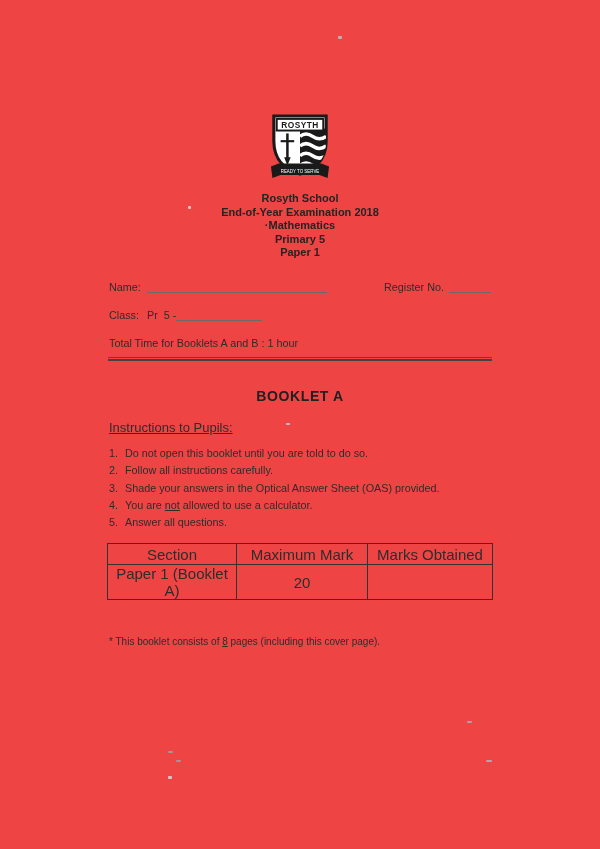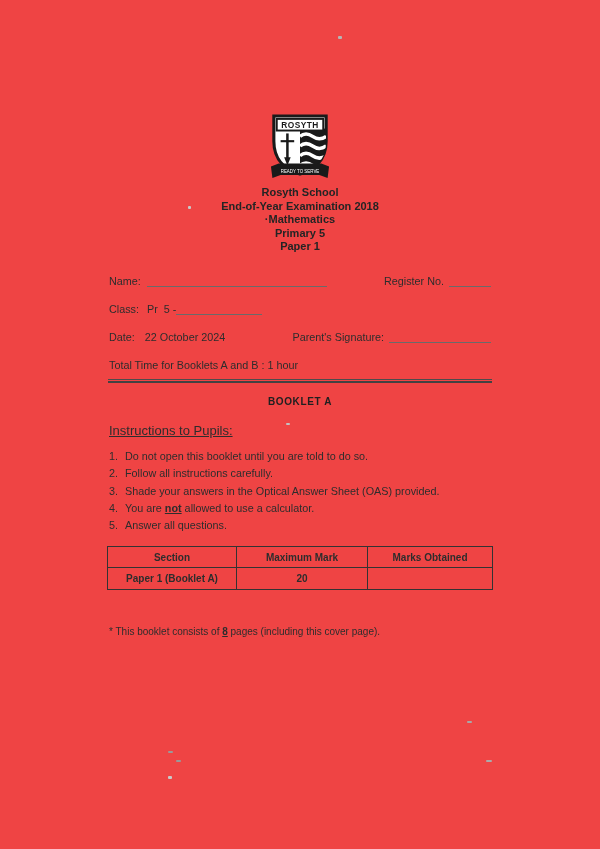--- a/index.html
+++ b/index.html
@@ -5,21 +5,21 @@
   html,body{margin:0;padding:0;background:#ffffff;}
   .page{
     position:relative;width:600px;height:849px;background:#ef4444;
     font-family:"Liberation Sans","DejaVu Sans",sans-serif;
     color:#2a2a2a;overflow:hidden;
     -webkit-font-smoothing:antialiased;
   }
   
   .header{padding-top:112px;text-align:center;}
   .crest{display:block;margin:0 auto;}
-  .titles{margin-top:4px;}
+  .titles{margin-top:10px;}
   .title-line{font-size:11px;line-height:13.6px;font-weight:bold;color:#242424;}
   
   .form{width:382px;margin:21px auto 0;font-size:10.8px;color:#2d2d2d;}
   .row{display:flex;align-items:flex-start;line-height:13px;margin-bottom:15px;}
   .lbl{white-space:pre;}
   .push{flex:1;}
   .uline{display:inline-block;height:11px;border-bottom:1.2px solid #6a6a6a;vertical-align:baseline;}
   .uline-name{width:180px;margin-left:6px;}
   .uline-register{width:42px;margin-left:5px;}
   .uline-class{width:86px;}
@@ -27,31 +27,31 @@
   .class-val{white-space:pre;margin-left:8px;}
   .date-val{margin-left:10px;}
   .total-row{margin-bottom:0;}
   
   .rule-thick{
     width:384px;margin:7px auto 0;height:4px;box-sizing:border-box;
     border-top:1.6px solid #4c4c4c;border-bottom:2px solid #424242;
     background:transparent;
   }
   
-  .booklet-title{margin-top:13px;text-align:center;font-size:10px;font-weight:bold;letter-spacing:.6px;color:#202020;}
+  .booklet-title{margin-top:27px;text-align:center;font-size:14px;font-weight:bold;letter-spacing:.6px;color:#202020;}
   .content{width:382px;margin:0 auto;}
   .instr-heading{margin-top:16px;font-size:13px;text-decoration:underline;color:#2d2d2d;}
   .instr-list{margin:10px 0 0;padding:0;list-style:none;}
   .instr-list li{display:flex;font-size:10.8px;line-height:17.3px;color:#2d2d2d;}
   .instr-list .num{width:16px;flex:none;}
-  .em{font-weight:bold;text-decoration:underline;}
+  .em{font-weight:normal;text-decoration:underline;}
   
   table.marks{width:382px;margin:12px auto 0;border-collapse:collapse;table-layout:fixed;}
   table.marks th,table.marks td{
-    border:1.4px solid #333333;font-size:10px;font-weight:bold;
+    border:1.4px solid #333333;font-size:15px;font-weight:normal;
     text-align:center;padding:0;color:#2d2d2d;
   }
   table.marks th{height:20px;}
   table.marks td{height:21px;}
   .col-1{width:128px;}.col-2{width:130px;}.col-3{width:124px;}
   
   .footnote{margin-top:36px;font-size:10px;color:#2d2d2d;}
   
   .spk{position:absolute;border-radius:1px;}
 </style>
@@ -109,27 +109,20 @@
       <span class="uline uline-name"></span>
       <span class="push"></span>
       <span class="lbl">Register No.</span>
       <span class="uline uline-register"></span>
     </div>
     <div class="row">
       <span class="lbl">Class:</span>
       <span class="class-val">Pr  5 -</span>
       <span class="uline uline-class"></span>
     </div>
-    <div class="row">
-      <span class="lbl">Date:</span>
-      <span class="date-val">22 October 2024</span>
-      <span class="push"></span>
-      <span class="lbl">Parent's Signature:</span>
-      <span class="uline uline-parent"></span>
-    </div>
     <div class="row total-row">Total Time for Booklets A and B : 1 hour</div>
   </div>
 
   <div class="rule-thick"></div>
 
   <div class="booklet-title">BOOKLET A</div>
 
   <div class="content">
     <div class="instr-heading">Instructions to Pupils:</div>
     <ol class="instr-list">

